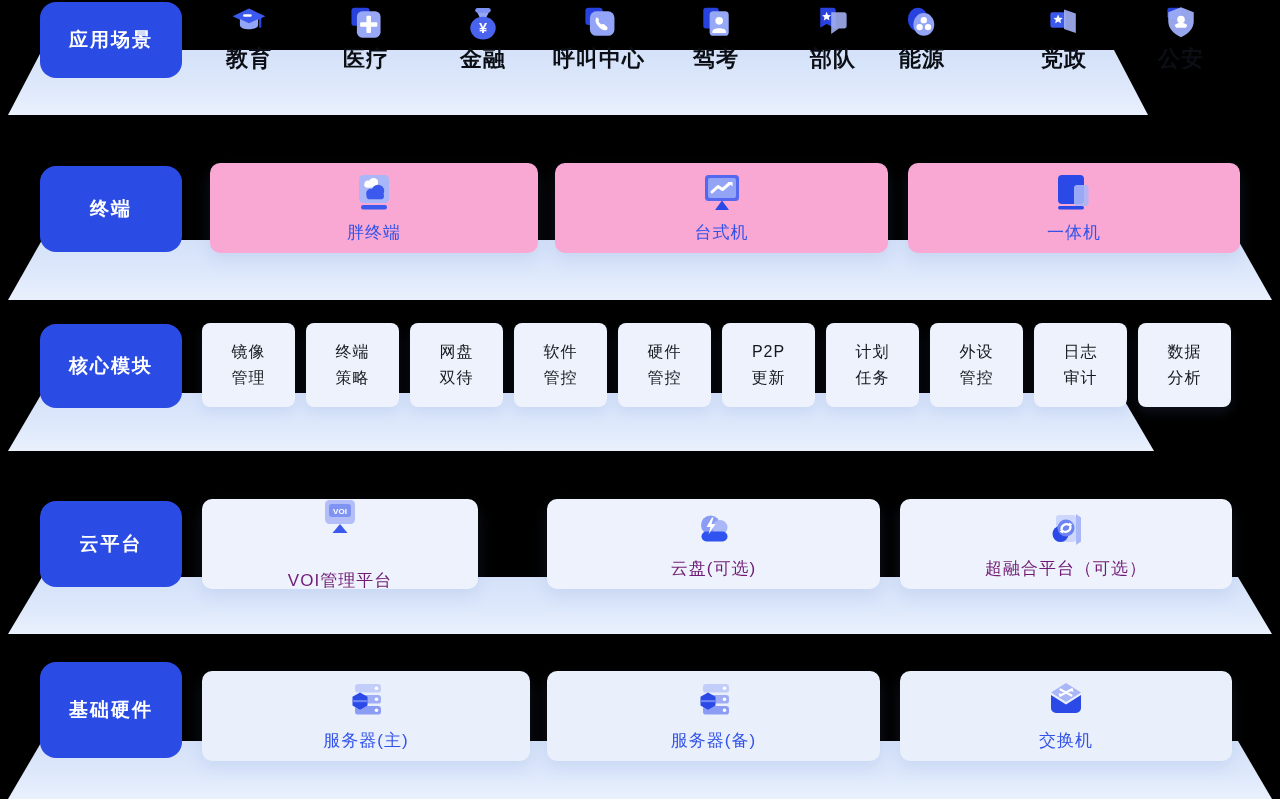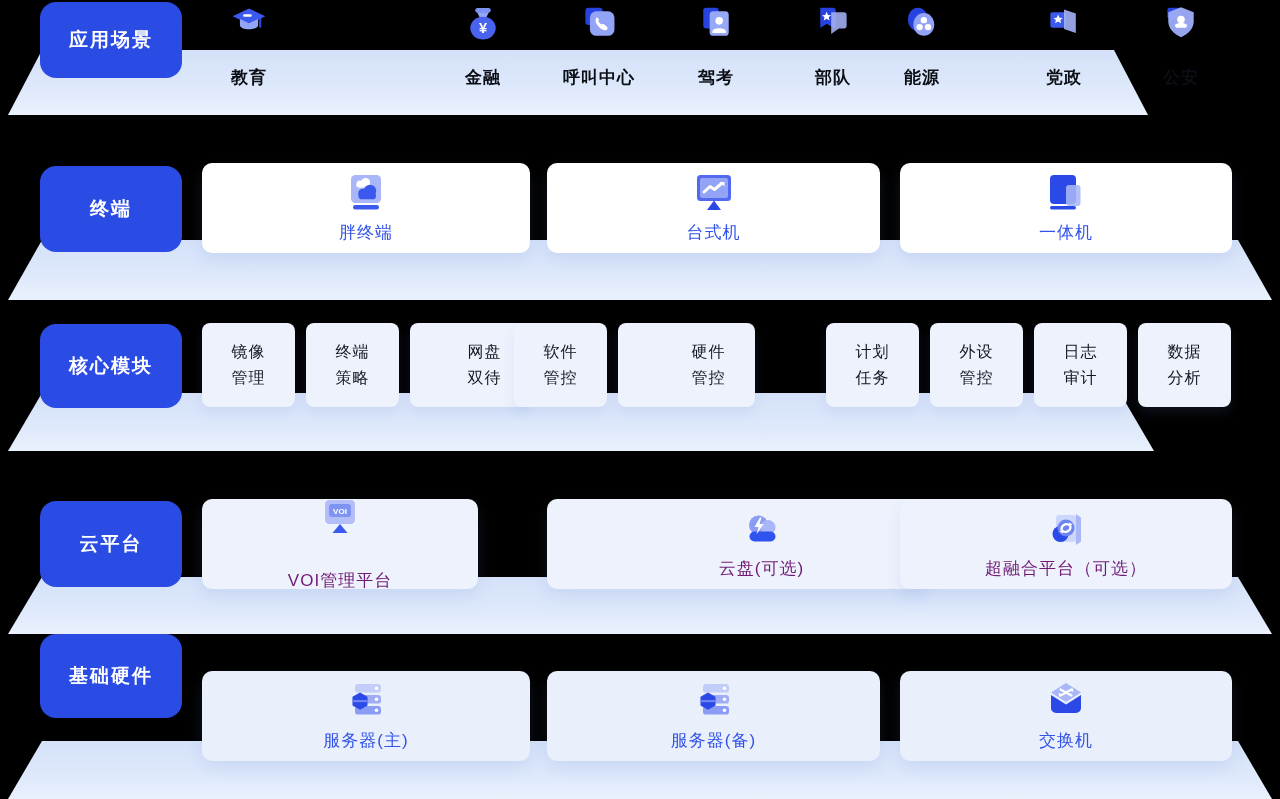--- a/index.html
+++ b/index.html
@@ -16,29 +16,29 @@
   }
   
   .row-label{
     position:absolute;left:40px;width:142px;background:#2b4ce4;border-radius:16px;
     color:#fff;display:flex;align-items:center;justify-content:center;
     font-size:19px;font-weight:700;letter-spacing:2px;z-index:3;
   }
   
   .scene{position:absolute;top:4px;width:116px;display:flex;flex-direction:column;align-items:center;z-index:2;}
   .scene .icon{width:40px;height:40px;display:block;}
-  .scene-label{margin-top:22px;font-size:17px;font-weight:600;color:#0b0e14;letter-spacing:1px;}
+  .scene-label{margin-top:0;font-size:22px;font-weight:600;color:#0b0e14;letter-spacing:1px;}
   
   .wide-card{
     position:absolute;height:90px;border-radius:10px;z-index:2;
     display:flex;flex-direction:column;align-items:center;justify-content:center;gap:5px;
     box-shadow:0 8px 16px rgba(110,140,210,.14);
   }
   .wide-card .icon{width:44px;height:44px;display:block;}
-  .card-terminal{background:#ffffff;}
+  .card-terminal{background:#f9a8d4;margin-left:8px;}
   .card-light{background:#edf2fc;}
   .card-hw{background:#e9effb;}
   .label-blue{font-size:17px;font-weight:500;color:#3353e8;letter-spacing:1px;}
   .label-dark{font-size:17px;font-weight:500;color:#701a75;letter-spacing:1px;}
   
   .module-card{
     position:absolute;top:323px;width:93px;height:84px;background:#edf2fc;border-radius:8px;z-index:2;
     display:flex;flex-direction:column;align-items:center;justify-content:center;
     font-size:16px;color:#15181d;line-height:26px;letter-spacing:1px;
     box-shadow:0 6px 12px rgba(110,140,210,.12);
@@ -55,20 +55,29 @@
   <div class="scene" style="left:191px;">
     <span class="icon"><svg viewBox="0 0 44 44">
       <rect x="33" y="13" width="2.6" height="13" rx="1.3" fill="#2742df"></rect>
       <polygon points="22,5 40,13.5 22,22 4,13.5" fill="#3c59ee"></polygon>
       <path d="M12 16.5 v6.5 c0 2.8 4.5 4.8 10 4.8 s10-2 10-4.8 V16.5 L22 21.2 Z" fill="#93a5f6"></path>
       <rect x="15.5" y="11.2" width="9.5" height="2.9" rx="1.4" fill="#fff"></rect>
     </svg></span>
     <span class="scene-label">教育</span>
   </div>
 
+  <div class="scene" style="left:308px;">
+    <span class="icon"><svg viewBox="0 0 44 44">
+      <rect x="6" y="4" width="20" height="20" rx="3.5" fill="#2742df"></rect>
+      <rect x="12" y="8" width="26" height="29" rx="6" fill="#98a8f6"></rect>
+      <rect x="22.5" y="13" width="5" height="19" rx="1.2" fill="#fff"></rect>
+      <rect x="15.5" y="20" width="19" height="5" rx="1.2" fill="#fff"></rect>
+    </svg></span>
+    <span class="scene-label">医疗</span>
+  </div>
 
   <div class="scene" style="left:425px;">
     <span class="icon"><svg viewBox="0 0 44 44">
       <rect x="13.5" y="4.5" width="17" height="5" rx="2.5" fill="#7d92f4"></rect>
       <path d="M15.5 9 h13 l-3.5 7 h-6 z" fill="#93a5f6"></path>
       <ellipse cx="22" cy="26.5" rx="14" ry="12.5" fill="#4a63ee"></ellipse>
       <text x="22" y="32" font-size="16" font-weight="bold" fill="#fff" text-anchor="middle">¥</text>
     </svg></span>
     <span class="scene-label">金融</span>
   </div>
@@ -172,31 +181,35 @@
   <div class="row-label" style="top:324px;height:84px;">核心模块</div>
 
   <div class="module-card" style="left:202px;">
       <span>镜像</span>
       <span>管理</span>
     </div>
   <div class="module-card" style="left:306px;">
       <span>终端</span>
       <span>策略</span>
     </div>
-  <div class="module-card" style="left:410px;padding-left:28px;">
+  <div class="module-card" style="left:410px;">
       <span>网盘</span>
       <span>双待</span>
     </div>
   <div class="module-card" style="left:514px;">
       <span>软件</span>
       <span>管控</span>
     </div>
-  <div class="module-card" style="left:618px;padding-left:44px;">
+  <div class="module-card" style="left:618px;">
       <span>硬件</span>
       <span>管控</span>
+    </div>
+  <div class="module-card" style="left:722px;">
+      <span>P2P</span>
+      <span>更新</span>
     </div>
   <div class="module-card" style="left:826px;">
       <span>计划</span>
       <span>任务</span>
     </div>
   <div class="module-card" style="left:930px;">
       <span>外设</span>
       <span>管控</span>
     </div>
   <div class="module-card" style="left:1034px;">
@@ -214,21 +227,21 @@
   <div class="wide-card card-light" style="left:202px;top:499px;width:276px;gap:28px;">
     <span class="icon"><svg viewBox="0 0 44 44">
       <rect x="7" y="3" width="30" height="24" rx="4.5" fill="#b3bef8"></rect>
       <rect x="11" y="7" width="22" height="13" rx="3" fill="#7f93f3"></rect>
       <text x="22" y="16.8" font-size="8" font-weight="bold" fill="#fff" text-anchor="middle">VOI</text>
       <polygon points="22,27 29.5,36 14.5,36" fill="#3c59ee"></polygon>
     </svg></span>
     <span class="label-dark">VOI管理平台</span>
   </div>
 
-  <div class="wide-card card-light" style="left:547px;top:499px;width:333px;padding-left:48px;">
+  <div class="wide-card card-light" style="left:547px;top:499px;width:333px;">
     <span class="icon"><svg viewBox="0 0 44 44">
       <circle cx="18.5" cy="17" r="9.5" fill="#8b9cf5"></circle>
       <circle cx="28" cy="19.5" r="7.5" fill="#a9b6f7"></circle>
       <rect x="9.5" y="23.5" width="26" height="10" rx="5" fill="#2f53ee"></rect>
       <polygon points="20,9.5 14.5,19 18.5,19 16.5,26.5 23.5,16 19.5,16 21.5,9.5" fill="#fff"></polygon>
     </svg></span>
     <span class="label-dark">云盘(可选)</span>
   </div>
 
   <div class="wide-card card-light" style="left:900px;top:499px;width:332px;">
@@ -239,21 +252,21 @@
       <circle cx="22" cy="20" r="8.5" fill="#6e84f2"></circle>
       <path d="M17.5 21.5 a5 5 0 0 1 7.5-4.6" stroke="#fff" stroke-width="2.2" fill="none" stroke-linecap="round"></path>
       <path d="M26.5 18.5 a5 5 0 0 1 -7.5 4.6" stroke="#fff" stroke-width="2.2" fill="none" stroke-linecap="round"></path>
       <polygon points="25,14.5 28.5,16.5 25,18.8" fill="#fff"></polygon>
       <polygon points="19,25.5 15.5,23.5 19,21.2" fill="#fff"></polygon>
     </svg></span>
     <span class="label-dark">超融合平台（可选）</span>
   </div>
 
   <div class="band" style="left:8px;top:741px;width:1264px;height:58px;"></div>
-  <div class="row-label" style="top:634px;height:84px;">基础硬件</div>
+  <div class="row-label" style="top:662px;height:96px;">基础硬件</div>
 
   <div class="wide-card card-hw" style="left:202px;top:671px;width:328px;">
     <span class="icon"><svg viewBox="0 0 44 44">
       <rect x="11" y="4" width="26" height="8.6" rx="3.2" fill="#c3cdf9"></rect>
       <rect x="11" y="15" width="26" height="8.6" rx="3.2" fill="#9fadf6"></rect>
       <rect x="11" y="26" width="26" height="8.6" rx="3.2" fill="#8b9cf5"></rect>
       <circle cx="32.5" cy="8.3" r="1.8" fill="#fff"></circle>
           <circle cx="32.5" cy="19.3" r="1.8" fill="#fff"></circle>
           <circle cx="32.5" cy="30.3" r="1.8" fill="#fff"></circle>
       <polygon points="16,12.5 23.5,16.8 23.5,25.4 16,29.7 8.5,25.4 8.5,16.8" fill="#2b49e6"></polygon>

